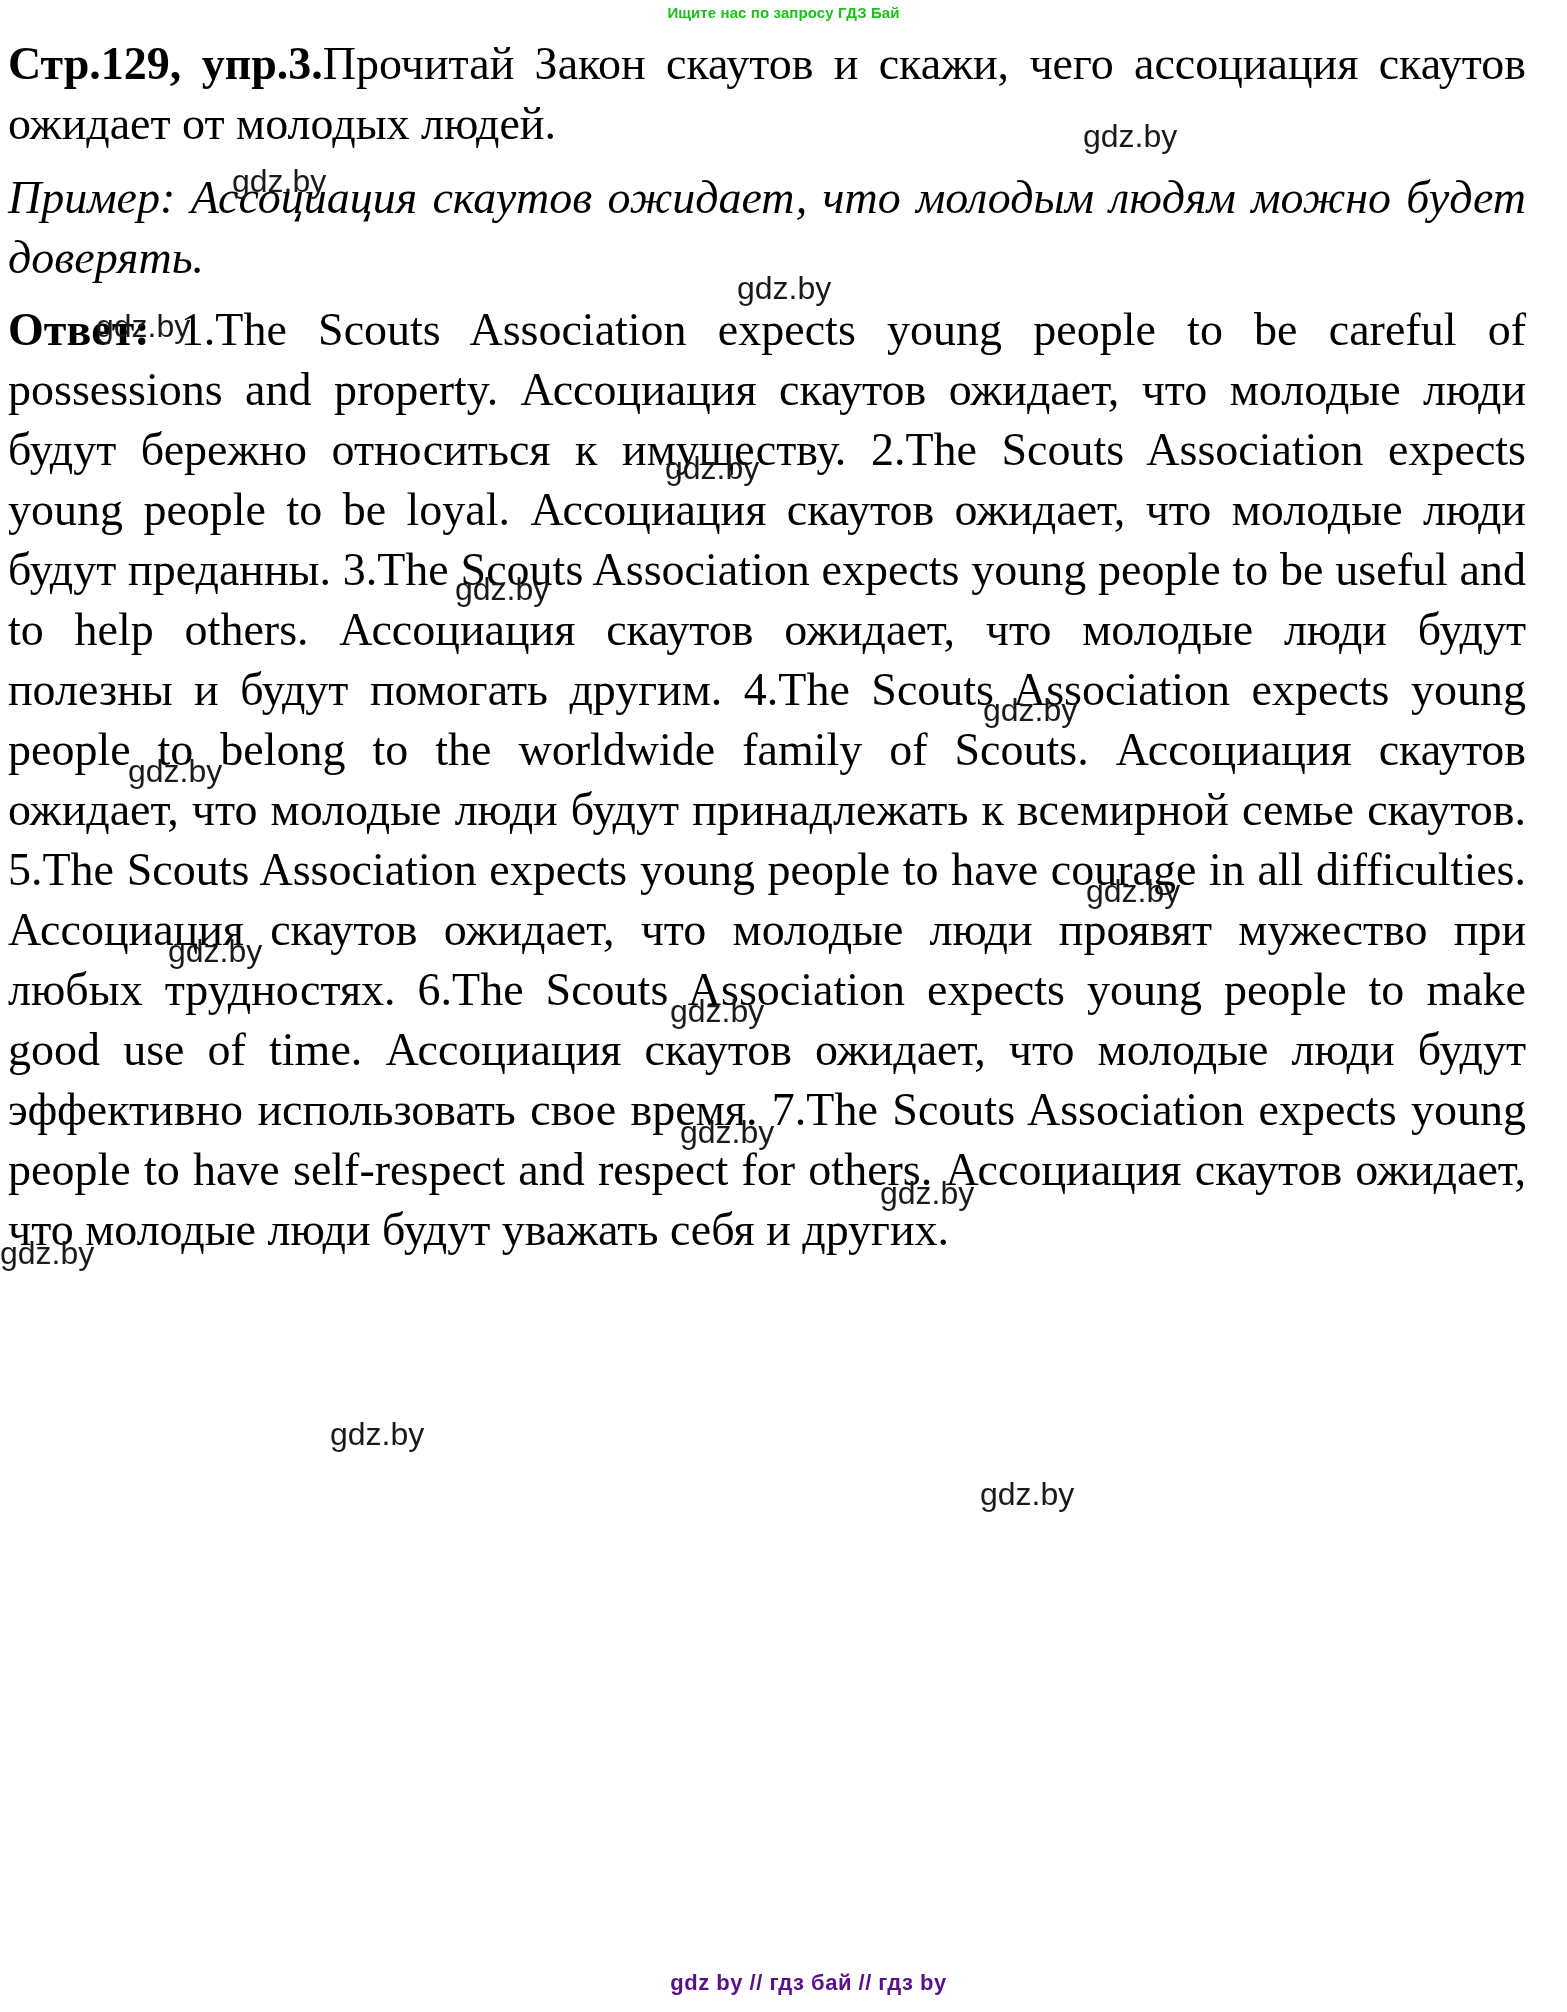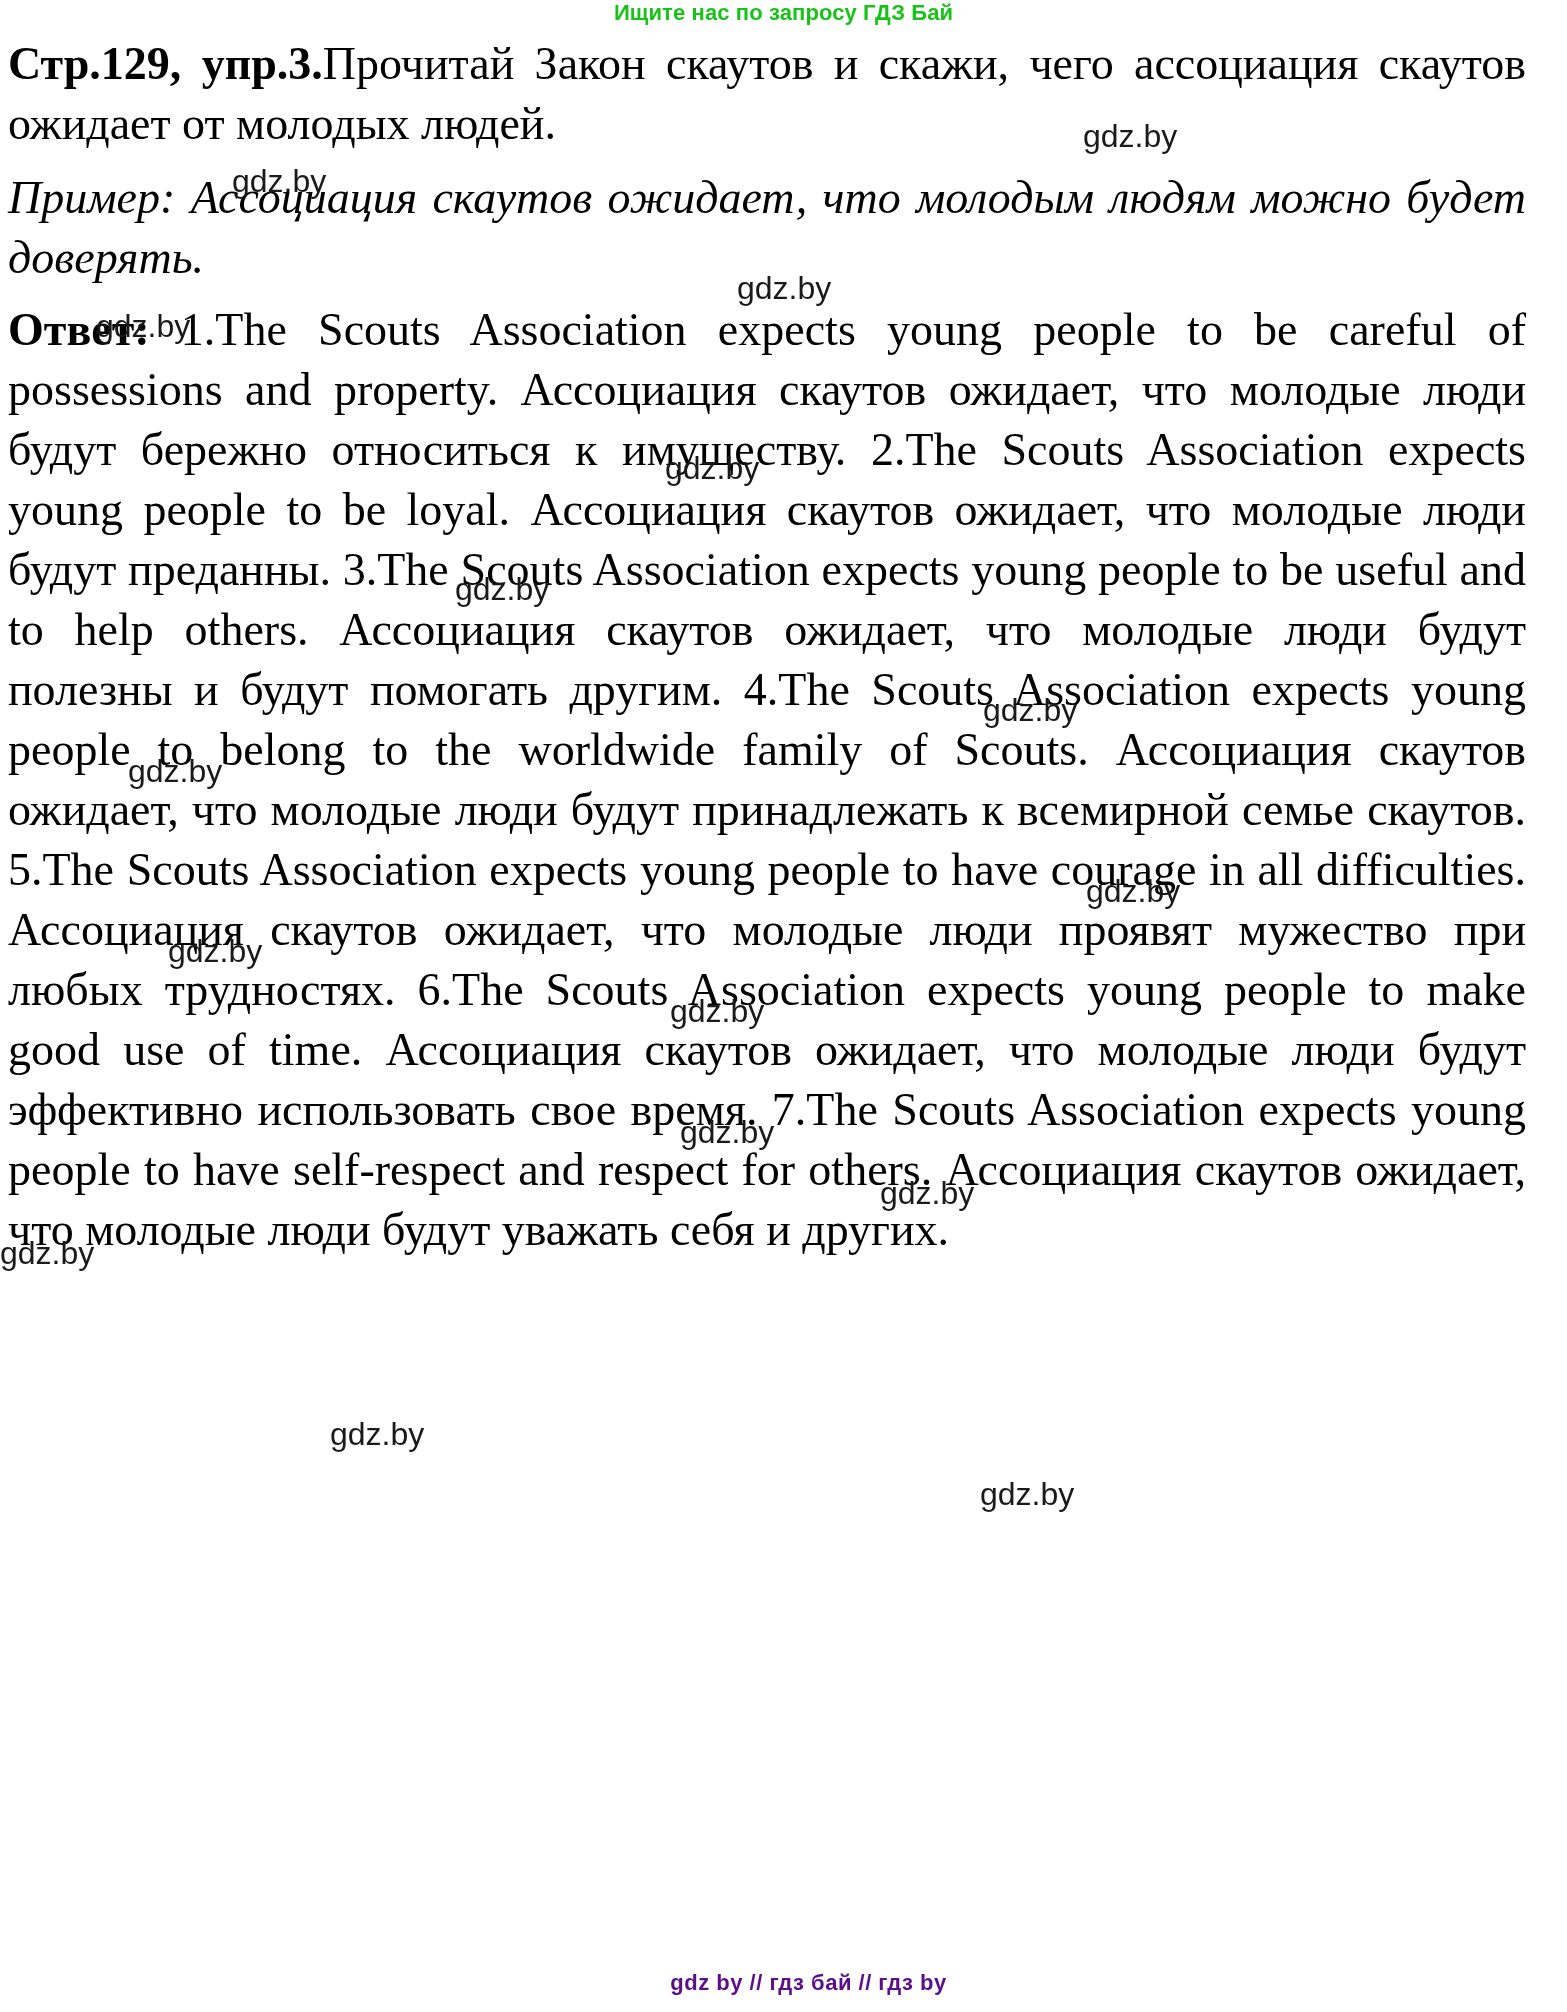--- a/index.html
+++ b/index.html
@@ -17,21 +17,21 @@
   }
 
   
   .promo-banner {
     position: absolute;
     top: 0px;
     left: 0;
     width: 100%;
     text-align: center;
     font-family: "Liberation Sans", "DejaVu Sans", sans-serif;
-    font-size: 22px;
+    font-size: 15px;
     font-weight: 700;
     color: #19c219;
     letter-spacing: 0.1px;
     line-height: 26px;
   }
 
   
   .page {
     position: absolute;
     top: 34px;

